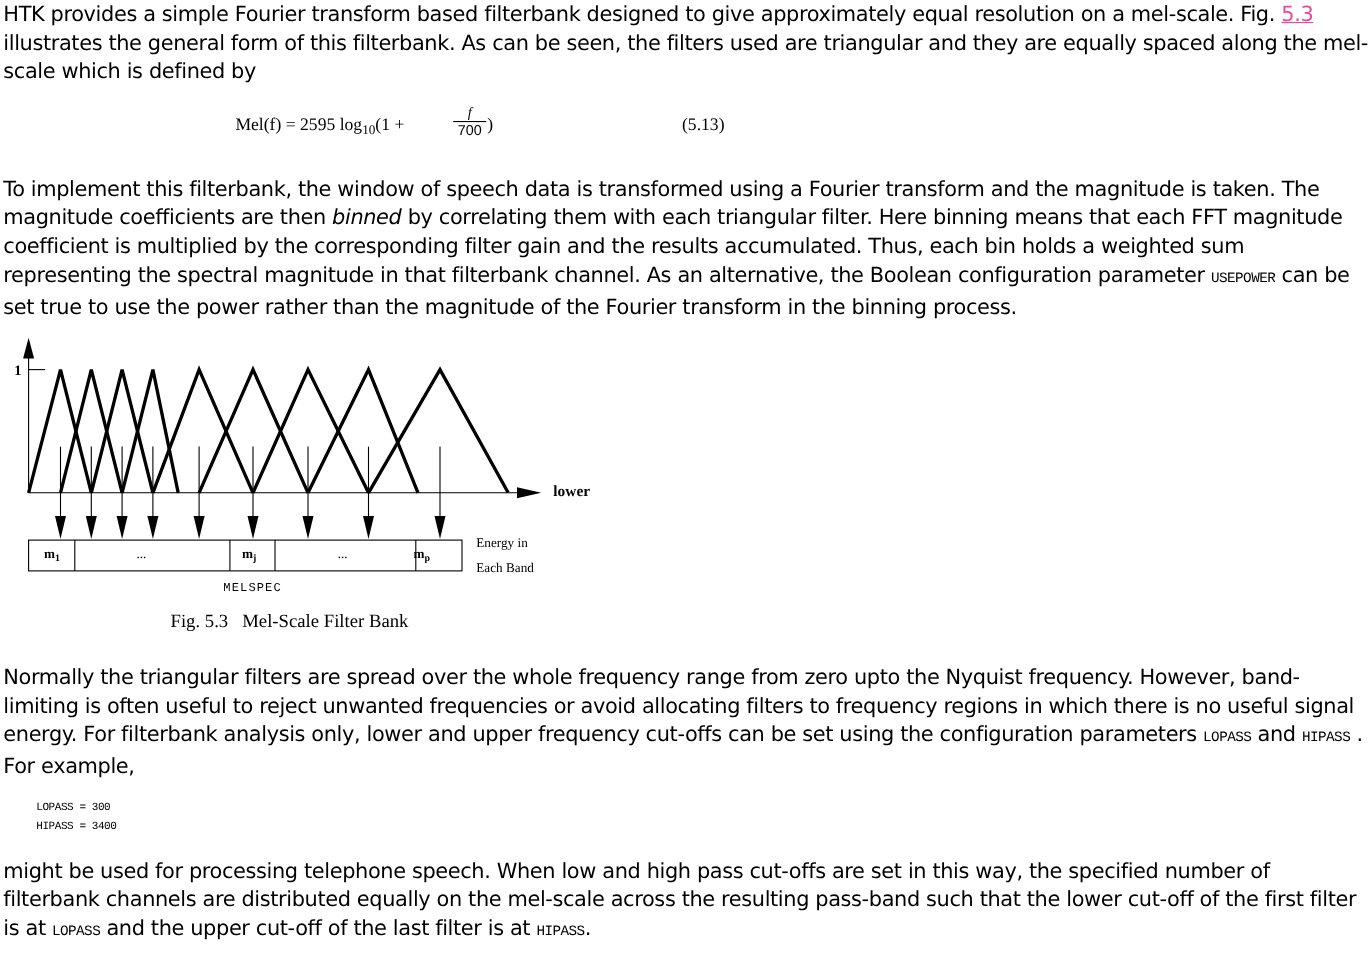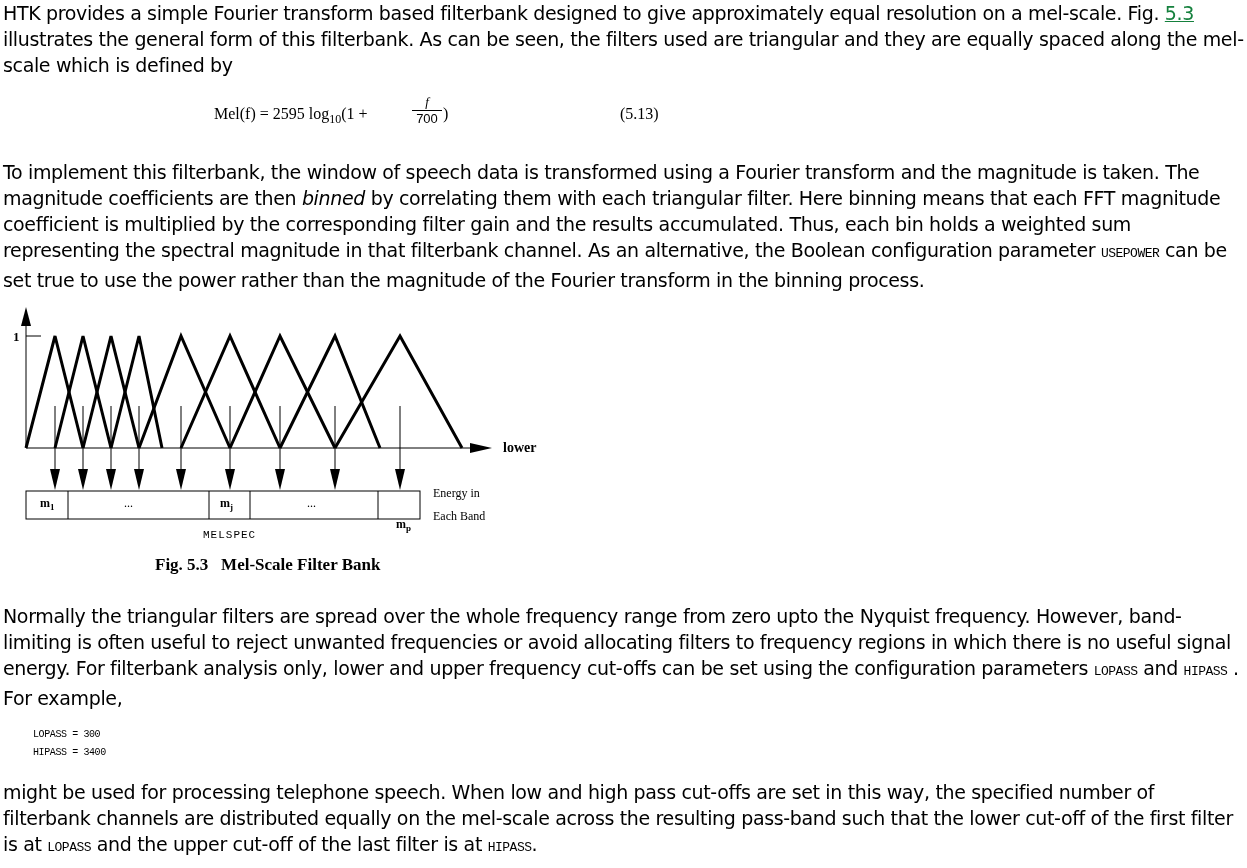--- a/index.html
+++ b/index.html
@@ -9,21 +9,21 @@
     font-size: 19px;
   }
   .para {
     position: absolute; left: 3px; width: 1244px;
     line-height: 26px; font-size: 19px; letter-spacing: -0.35px;
     margin: 0;
   }
   .mono-small {
     font-family: "Liberation Mono", monospace; font-size: 13px; letter-spacing: -0.5px;
   }
-  a.ref { color: #15803d; }
+  a.ref { color: #ec4899; }
   .eq {
     position: absolute; top: 100px; left: 188px; width: 460px; height: 40px;
     font-family: "Liberation Serif", serif; font-size: 16px; margin-left: 26px;
   }
   .eq .lhs { position: absolute; left: 0; top: 5px; white-space: nowrap; }
   .eq .frac { position: absolute; left: 198px; top: -6px; width: 30px; text-align: center; font-size: 13px; }
   .eq .frac .num { display: block; font-style: italic; border-bottom: 1px solid #000; line-height: 16px; }
   .eq .frac .den { display: block; line-height: 15px; font-family: "Liberation Sans", sans-serif; font-size: 13px; }
   .eq .close { position: absolute; left: 229px; top: 5px; }
   .eq .num-label { position: absolute; left: 406px; top: 5px; }
@@ -108,26 +108,26 @@
     <line x1="378" y1="491" x2="378" y2="519" stroke="#000" stroke-width="1"></line>
   </svg>
 
   <span class="fig-text" style="left:13px; top:29px; font-size:13px; font-weight:bold;">1</span>
   <span class="fig-text" style="left:503px; top:140px; font-size:14px; font-weight:bold;">lower</span>
 
   <span class="fig-text" style="left:40px; top:196px; font-size:12px; font-weight:bold;"><span>m</span><sub style="font-size:9px;">1</sub></span>
   <span class="fig-text" style="left:124px; top:196px; font-size:12px;">...</span>
   <span class="fig-text" style="left:220px; top:196px; font-size:12px; font-weight:bold;"><span>m</span><sub style="font-size:9px;">j</sub></span>
   <span class="fig-text" style="left:307px; top:196px; font-size:12px;">...</span>
-  <span class="fig-text" style="left:396px; top:196px; font-size:12px; font-weight:bold;margin-top:21px;"><span>m</span><sub style="font-size:9px;">p</sub></span>
+  <span class="fig-text" style="left:376px; top:196px; font-size:12px; font-weight:bold;"><span>m</span><sub style="font-size:9px;">p</sub></span>
 
   <span class="fig-text" style="left:433px; top:182px; font-size:12px; line-height:23px;"><span>Energy in</span><br><span>Each Band</span></span>
 
   <span class="fig-text" style="left:203px; top:229px; font-size:11px; letter-spacing:1px; font-family:'Liberation Mono', monospace;">MELSPEC</span>
 
-  <span class="fig-text" style="left:155px; top:255px; font-size:17px; font-weight:bold;"><span>Fig. 5.3</span>&nbsp;&nbsp;&nbsp;<span>Mel-Scale Filter Bank</span></span>
+  <span class="fig-text" style="left:155px; top:255px; font-size:17px; font-weight:normal;"><span>Fig. 5.3</span>&nbsp;&nbsp;&nbsp;<span>Mel-Scale Filter Bank</span></span>
 </div>
 
 <p class="para" style="top:603px;"><span>  Normally the triangular filters are spread over the whole frequency range from zero upto the Nyquist frequency. However, band-limiting is often useful to reject unwanted frequencies or avoid allocating filters to frequency regions in which there is no useful signal energy. For filterbank analysis only, lower and upper frequency cut-offs can be set using the configuration parameters </span><span class="mono-small">LOPASS</span><span>  and </span><span class="mono-small">HIPASS</span><span> . For example,</span></p>
 
 <div class="code"><div>LOPASS = 300</div><div>HIPASS = 3400</div></div>
 
 <p class="para" style="top:779px;"><span>might be used for processing telephone speech. When low and high pass cut-offs are set in this way, the specified number of filterbank channels are distributed equally on the mel-scale across the resulting pass-band such that the lower cut-off of the first filter is at </span><span class="mono-small">LOPASS</span><span> and the upper cut-off of the last filter is at </span><span class="mono-small">HIPASS</span><span>.</span></p>
 
 </body></html>

